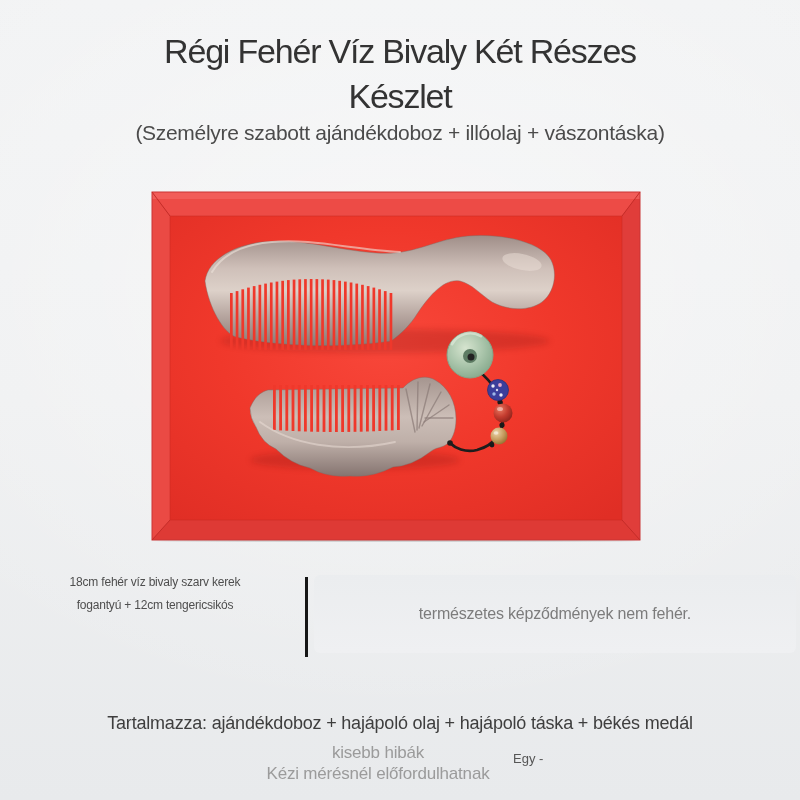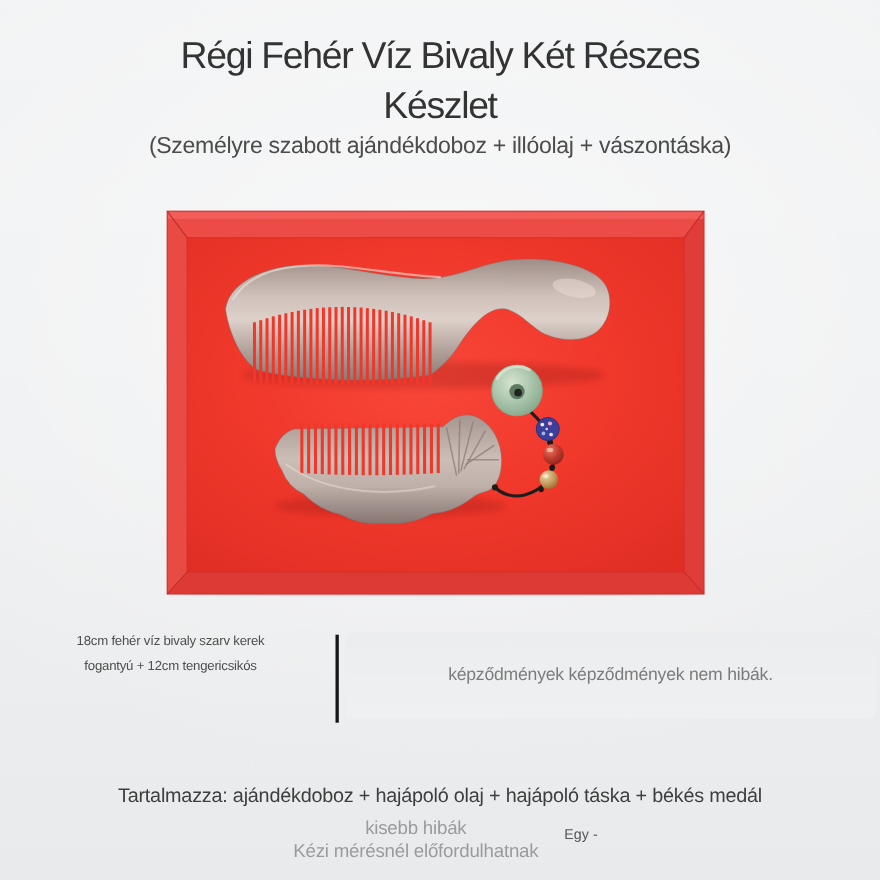--- a/index.html
+++ b/index.html
@@ -223,21 +223,21 @@
   </div>
 
   <div class="spec-left">
     <div>18cm fehér víz bivaly szarv kerek</div>
     <div>fogantyú + 12cm tengericsikós</div>
   </div>
 
   <div class="divider"></div>
 
   <div class="note-panel">
-    <div>képződmények képződmények nem hibák.</div>
+    <div>természetes képződmények nem fehér.</div>
   </div>
 
   <div class="includes">Tartalmazza: ajándékdoboz + hajápoló olaj + hajápoló táska + békés medál</div>
 
   <div class="disclaimer">
     <div>kisebb hibák</div>
     <div>Kézi mérésnél előfordulhatnak</div>
   </div>
 
   <div class="unit-note">Egy -</div>

